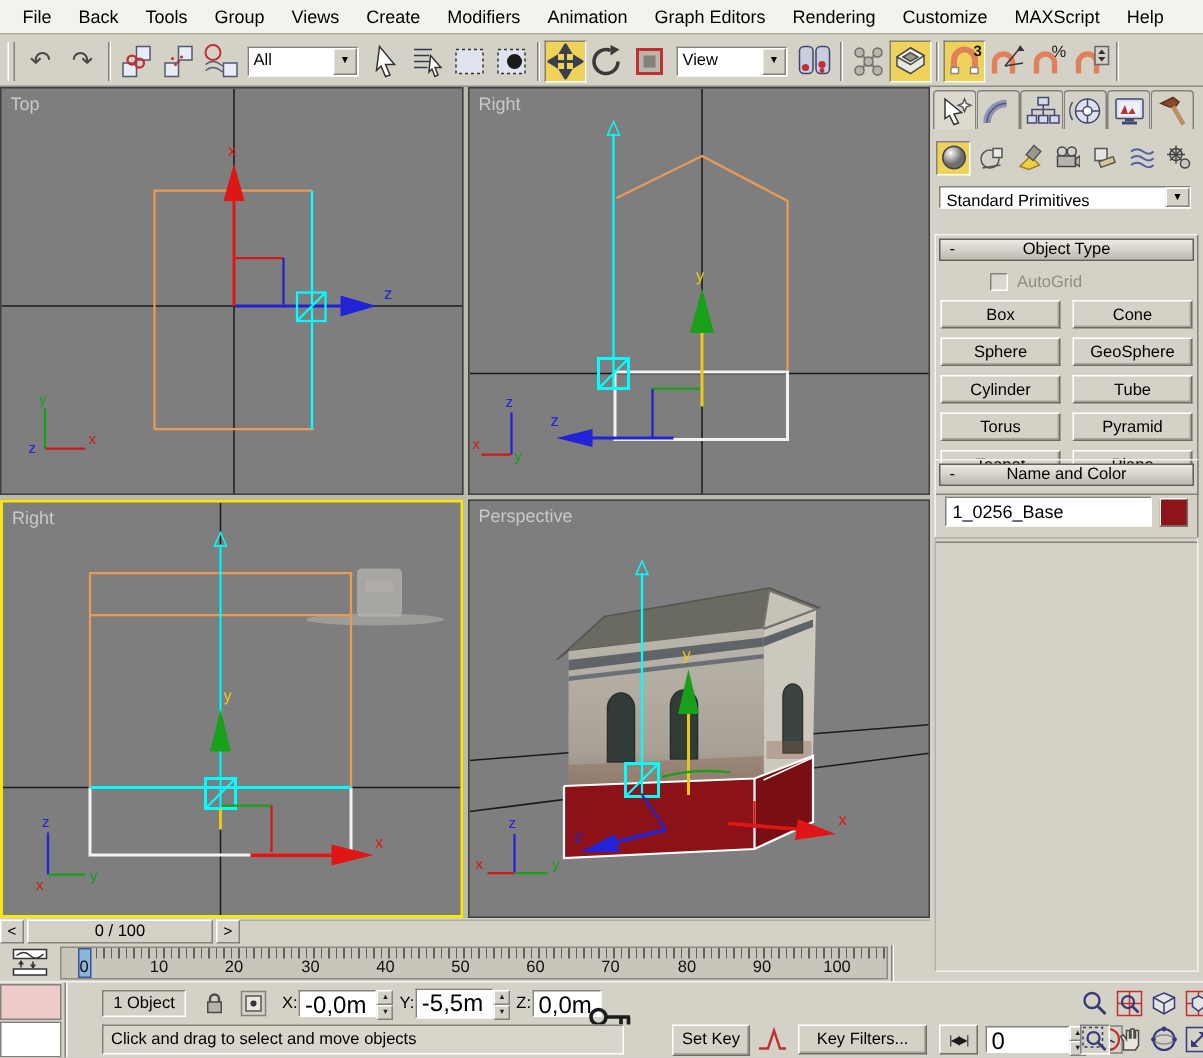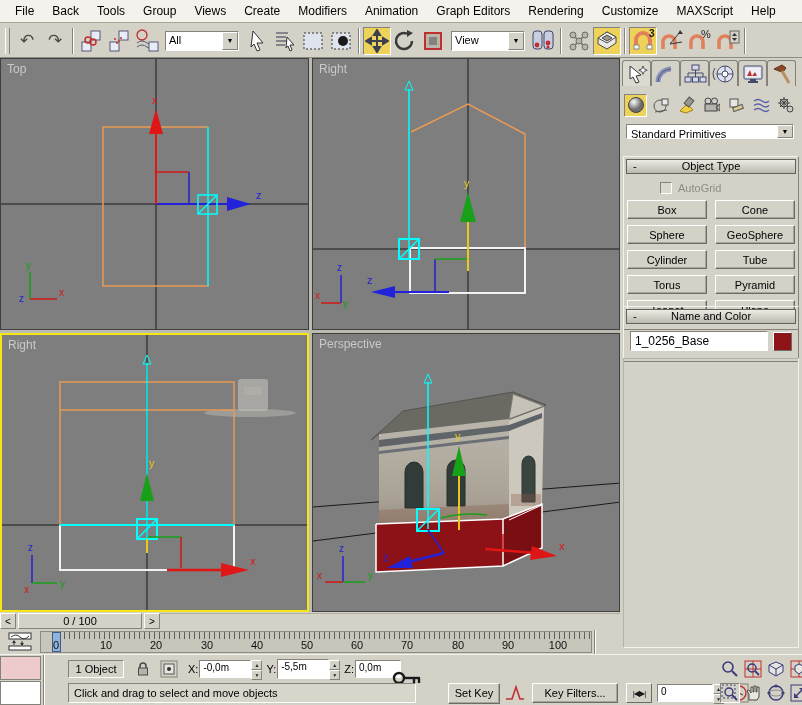--- a/index.html
+++ b/index.html
@@ -80,21 +80,21 @@
   .color-swatch { width:19px; height:19px; border:1px solid; border-color:#fff #6e6c64 #6e6c64 #fff; }
   .panel-empty { position:absolute; left:3px; top:300px; width:176px; height:290px;
                  border:1px solid; border-color:#b5b2a8 #f2f1ec #f2f1ec #b5b2a8; }
 
   
   .statusarea { position:absolute; left:0; top:654px; width:802px; height:51px; background:#d4d1c7; border-top:1px solid #f2f1ec; }
   .listener-pink { position:absolute; left:0; top:1px; width:41px; height:24px; background:#edcbcb; border:1px solid #84827a; }
   .listener-white { position:absolute; left:0; top:26px; width:41px; height:24px; background:#fff; border:1px solid #84827a; }
   .statussep { position:absolute; left:43px; top:0; width:2px; height:51px; border-left:1px solid #84827a; border-right:1px solid #fff; }
   .sunken { background:#d4d1c7; border:1px solid; border-color:#84827a #fff #fff #84827a; }
-  .field { background:#fff; border:1px solid; border-color:#84827a #fff #fff #84827a; font-size:10px; padding:1px 3px; }
+  .field { background:#fff; border:1px solid; border-color:#84827a #fff #fff #84827a; font-size:16px; padding:1px 3px; }
   .srow { position:absolute; display:flex; align-items:center;padding-left:20px; }
   .spin { display:flex; flex-direction:column; width:11px; height:18px; }
   .spin span { flex:1; font-size:5px; line-height:8px; text-align:center; background:#d4d1c7;
                border:1px solid; border-color:#fff #84827a #84827a #fff; color:#222; }
   .pbtn { height:20px; background:#d4d1c7; border:1px solid; border-color:#fff #6e6c64 #6e6c64 #fff;
           display:flex; align-items:center; justify-content:center; font-size:8px; letter-spacing:-1px; padding:0 3px; color:#1a1a1a; }
   .navbtn { width:20px; height:20px; display:flex; align-items:center; justify-content:center; }
   .label11 { font-size:11px; }
 </style>
 </head>

